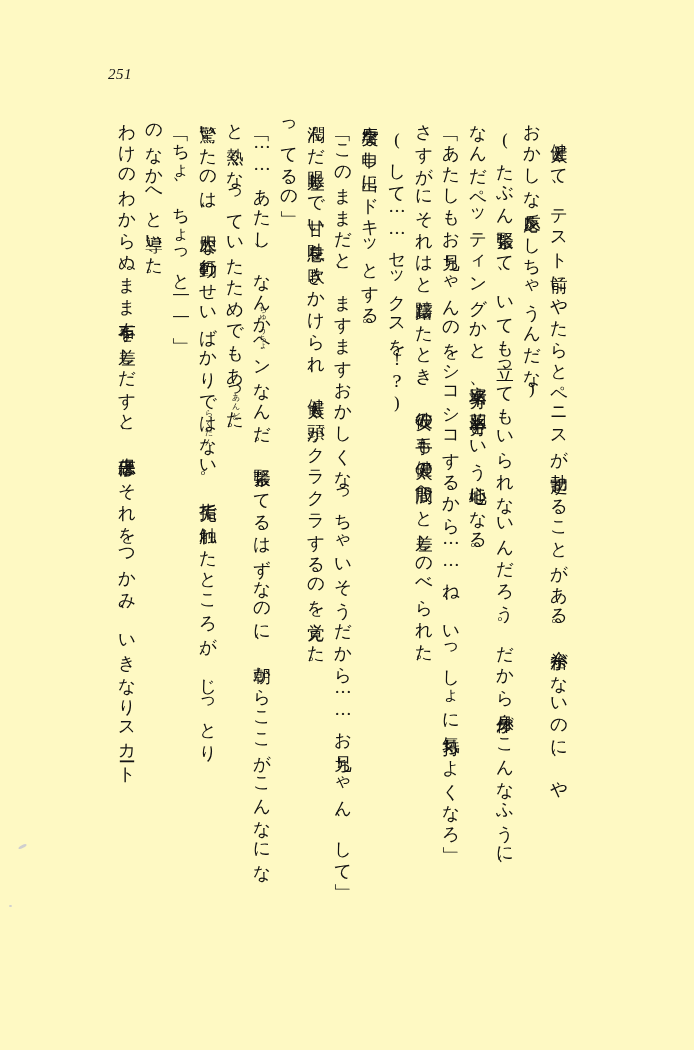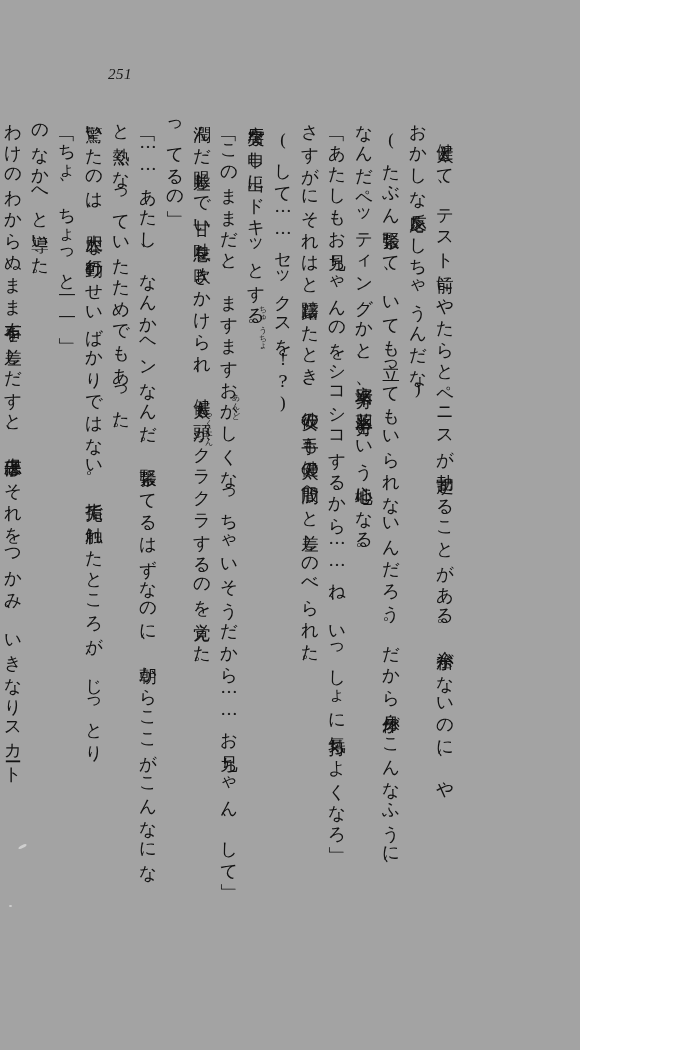--- a/index.html
+++ b/index.html
@@ -10,23 +10,23 @@
   body {
     width: 694px;
     height: 1050px;
     overflow: hidden;
     font-family: "DejaVu Serif", "Liberation Serif", serif;
     color: #141414;
   }
 
   #page {
     position: relative;
-    width: 580px;
+    width: 694px;
     height: 1050px;
-    background: #a3a3a3;
+    background: #fef9c3;
   }
 
   
   #page-number {
     position: absolute;
     top: 66px;
     left: 108px;
     font-family: "Liberation Serif", "DejaVu Serif", serif;
     font-size: 15px;
     font-style: italic;

